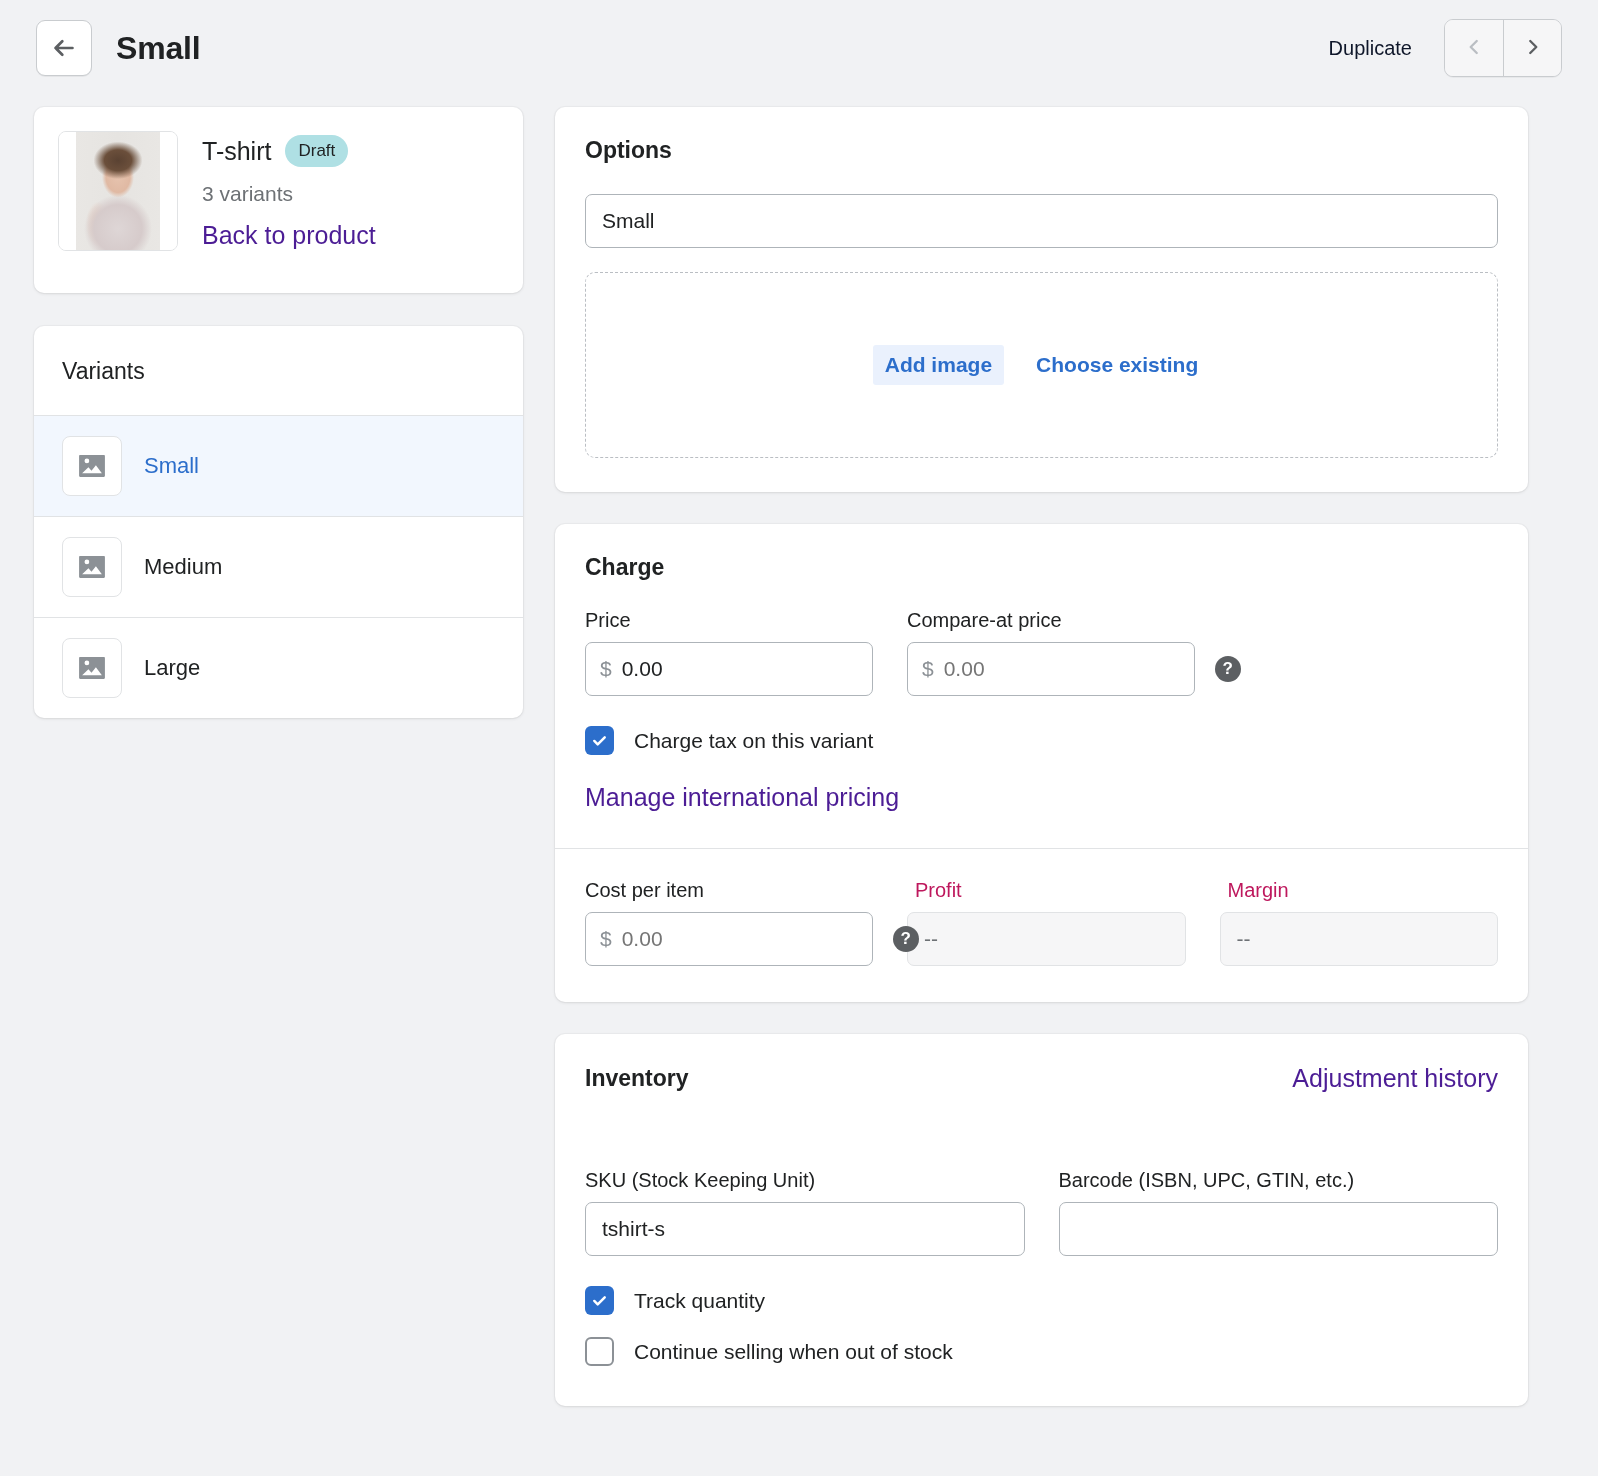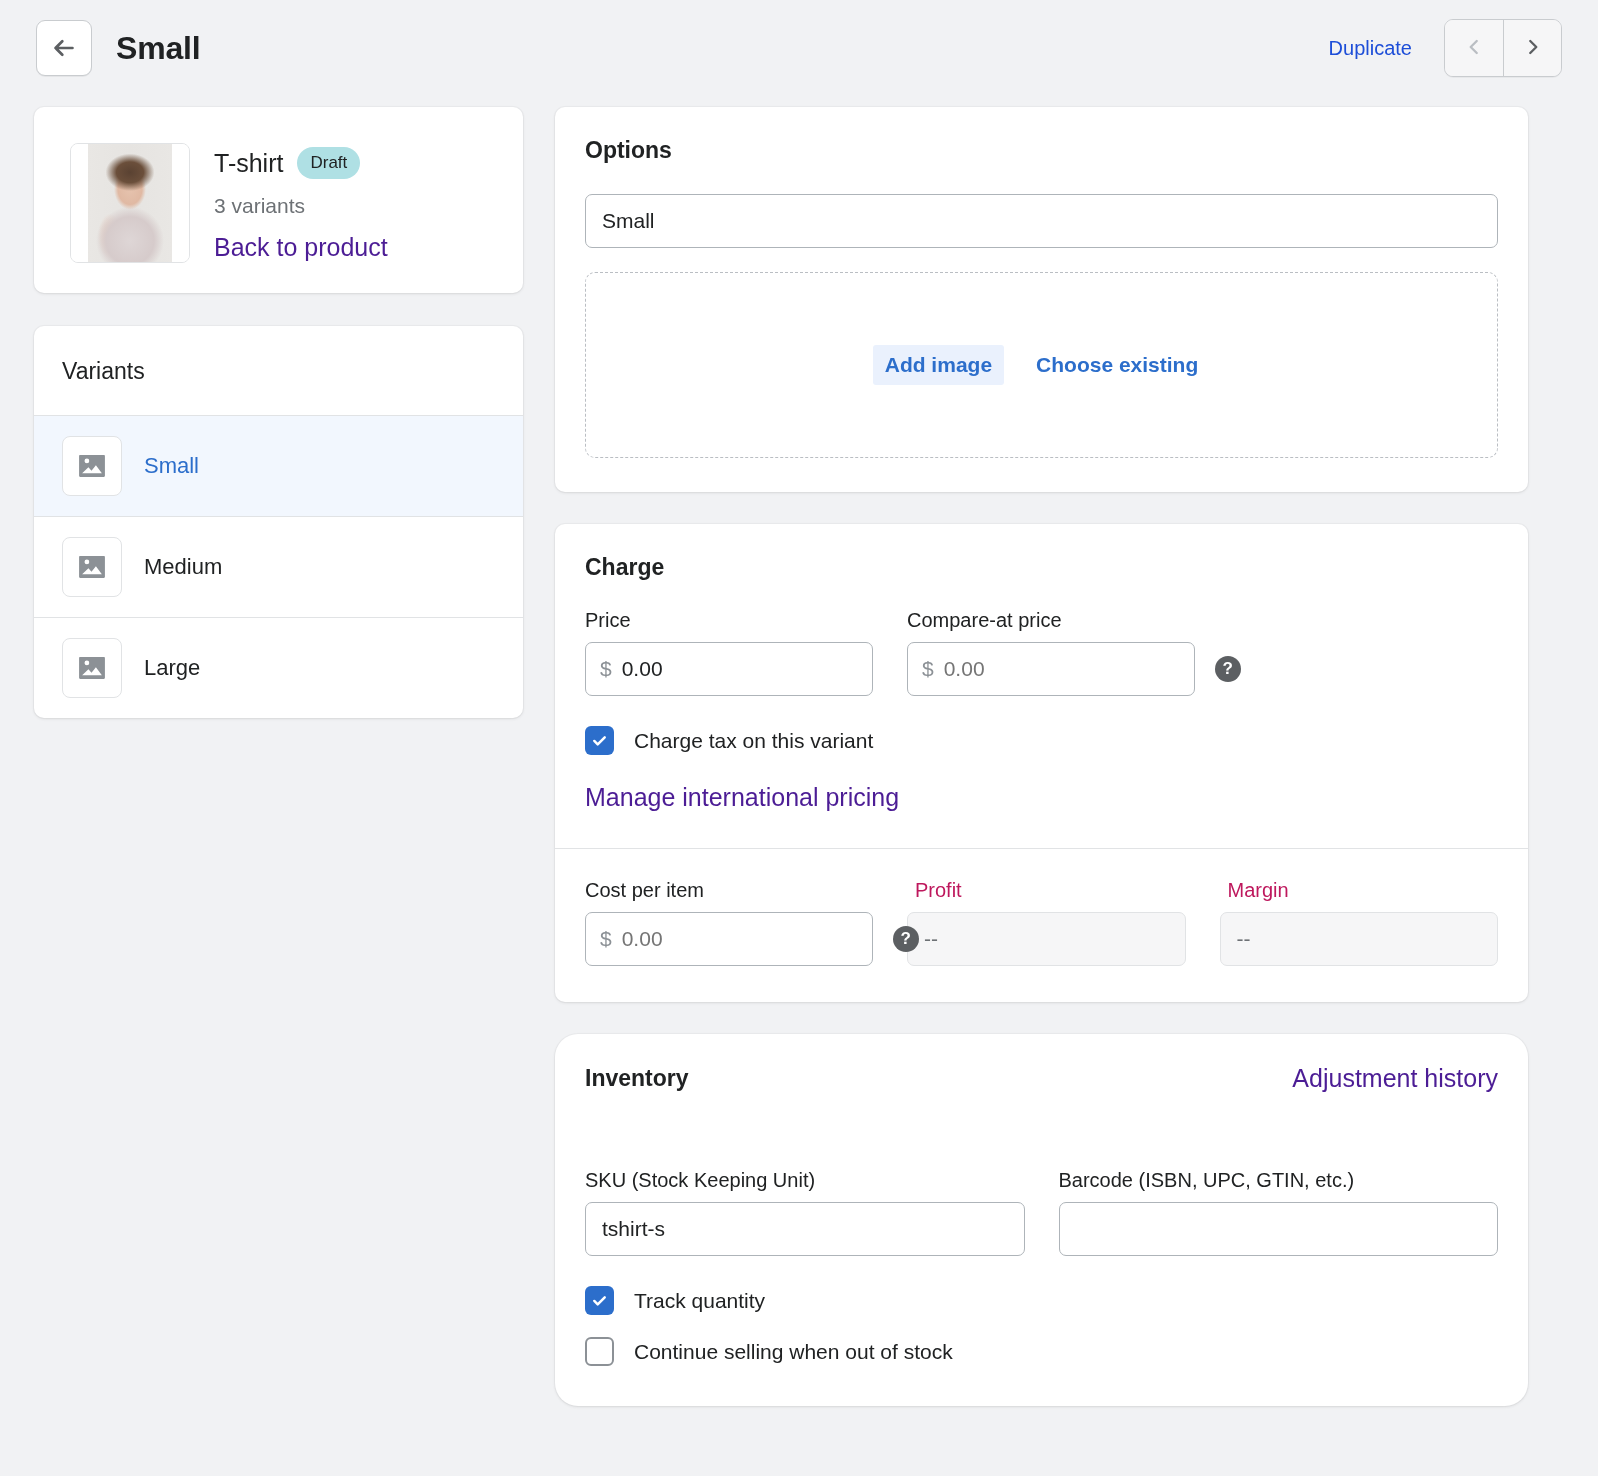--- a/index.html
+++ b/index.html
@@ -41,21 +41,21 @@
   }
   .topbar-right {
     margin-left: auto;
     margin-right: 36px;
     display: flex;
     align-items: center;
     gap: 28px;
   }
   .duplicate-btn {
     font-size: 20px;
-    color: #1d4ed8;
+    color: #0f172a;
     background: none; border: none;
     font-family: inherit;
     cursor: pointer;
     padding: 6px 4px;
   }
   .pager {
     display: flex;
     border: 1px solid #c9cccf;
     border-radius: 9px;
     overflow: hidden;
@@ -78,21 +78,21 @@
     box-shadow: 0 0 0 1px rgba(63,63,68,0.03), 0 1px 3px rgba(63,63,68,0.12);
   }
 
   
   .left-col {
     position: absolute;
     left: 34px; top: 107px;
     width: 489px;
   }
   .product-card {
-    padding: 36px;
+    padding: 24px;
     display: flex;
     align-items: flex-start;
     gap: 24px;
     height: 186px;
   }
   .product-thumb {
     width: 120px; height: 120px;
     border: 1px solid #e1e3e5;
     border-radius: 8px;
     overflow: hidden;
@@ -295,21 +295,21 @@
   .cb-label { font-size: 21px; color: #202223; }
   .manage-link { display: inline-block; margin-top: 28px; }
   .divider { border-top: 1px solid #e1e3e5; }
   .pricing-bottom { padding: 30px 30px 36px; }
   .three-col {
     display: flex;
     gap: 34px;
   }
   .three-col .field { width: 288px; }
 
-  .inventory-card { margin-top: 32px; padding: 30px 30px 40px; border-radius: 23px; }
+  .inventory-card { margin-top: 32px; padding: 30px 30px 40px; }
   .inv-head {
     display: flex;
     align-items: center;
     justify-content: space-between;
   }
   .inv-fields {
     display: flex;
     gap: 34px;
     margin-top: 36px;
   }

